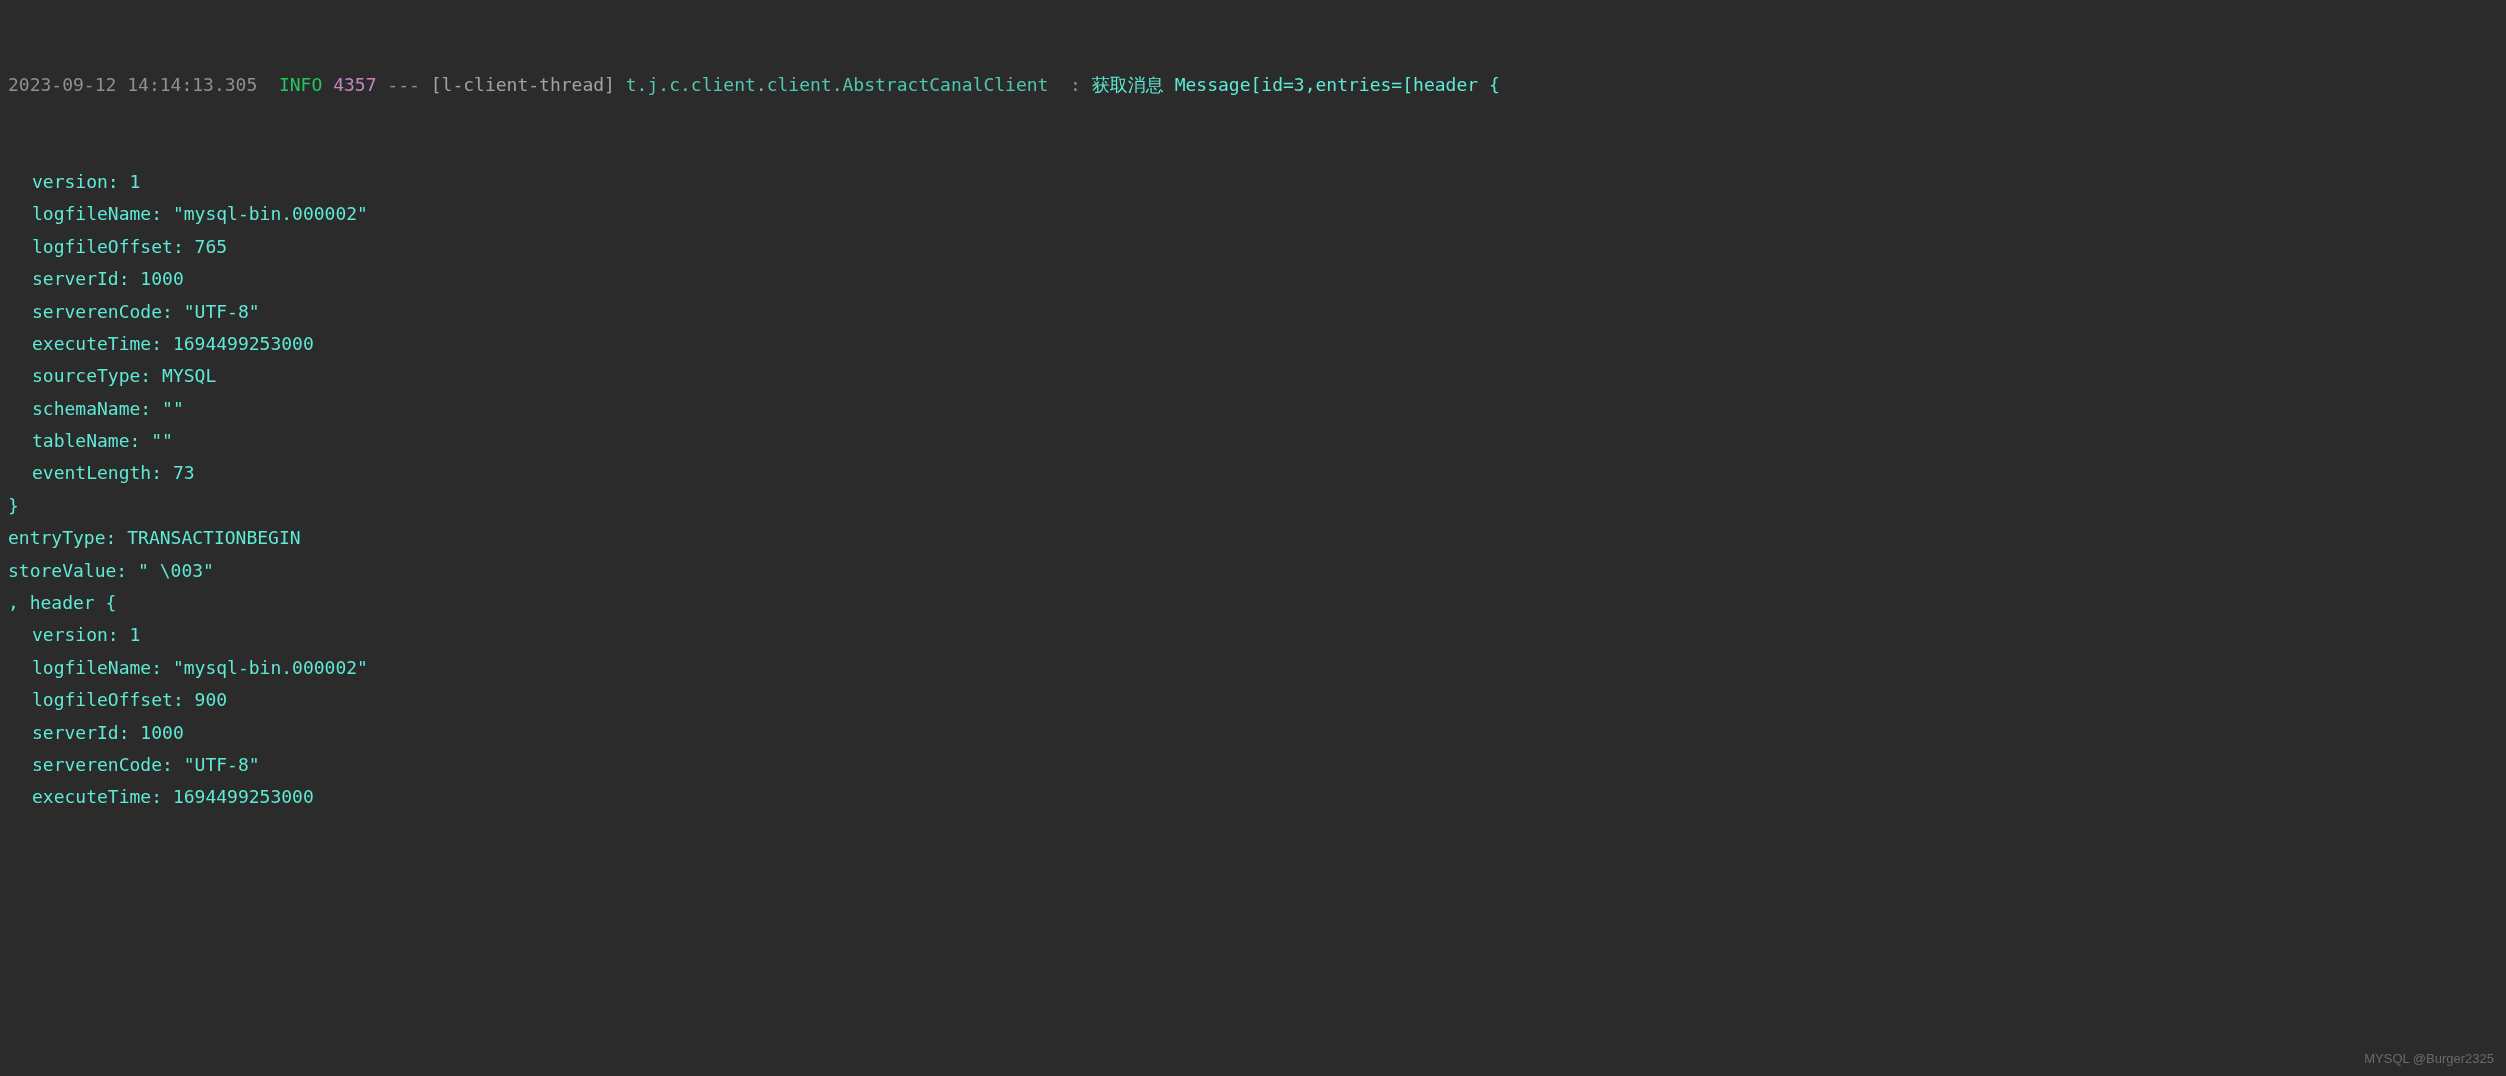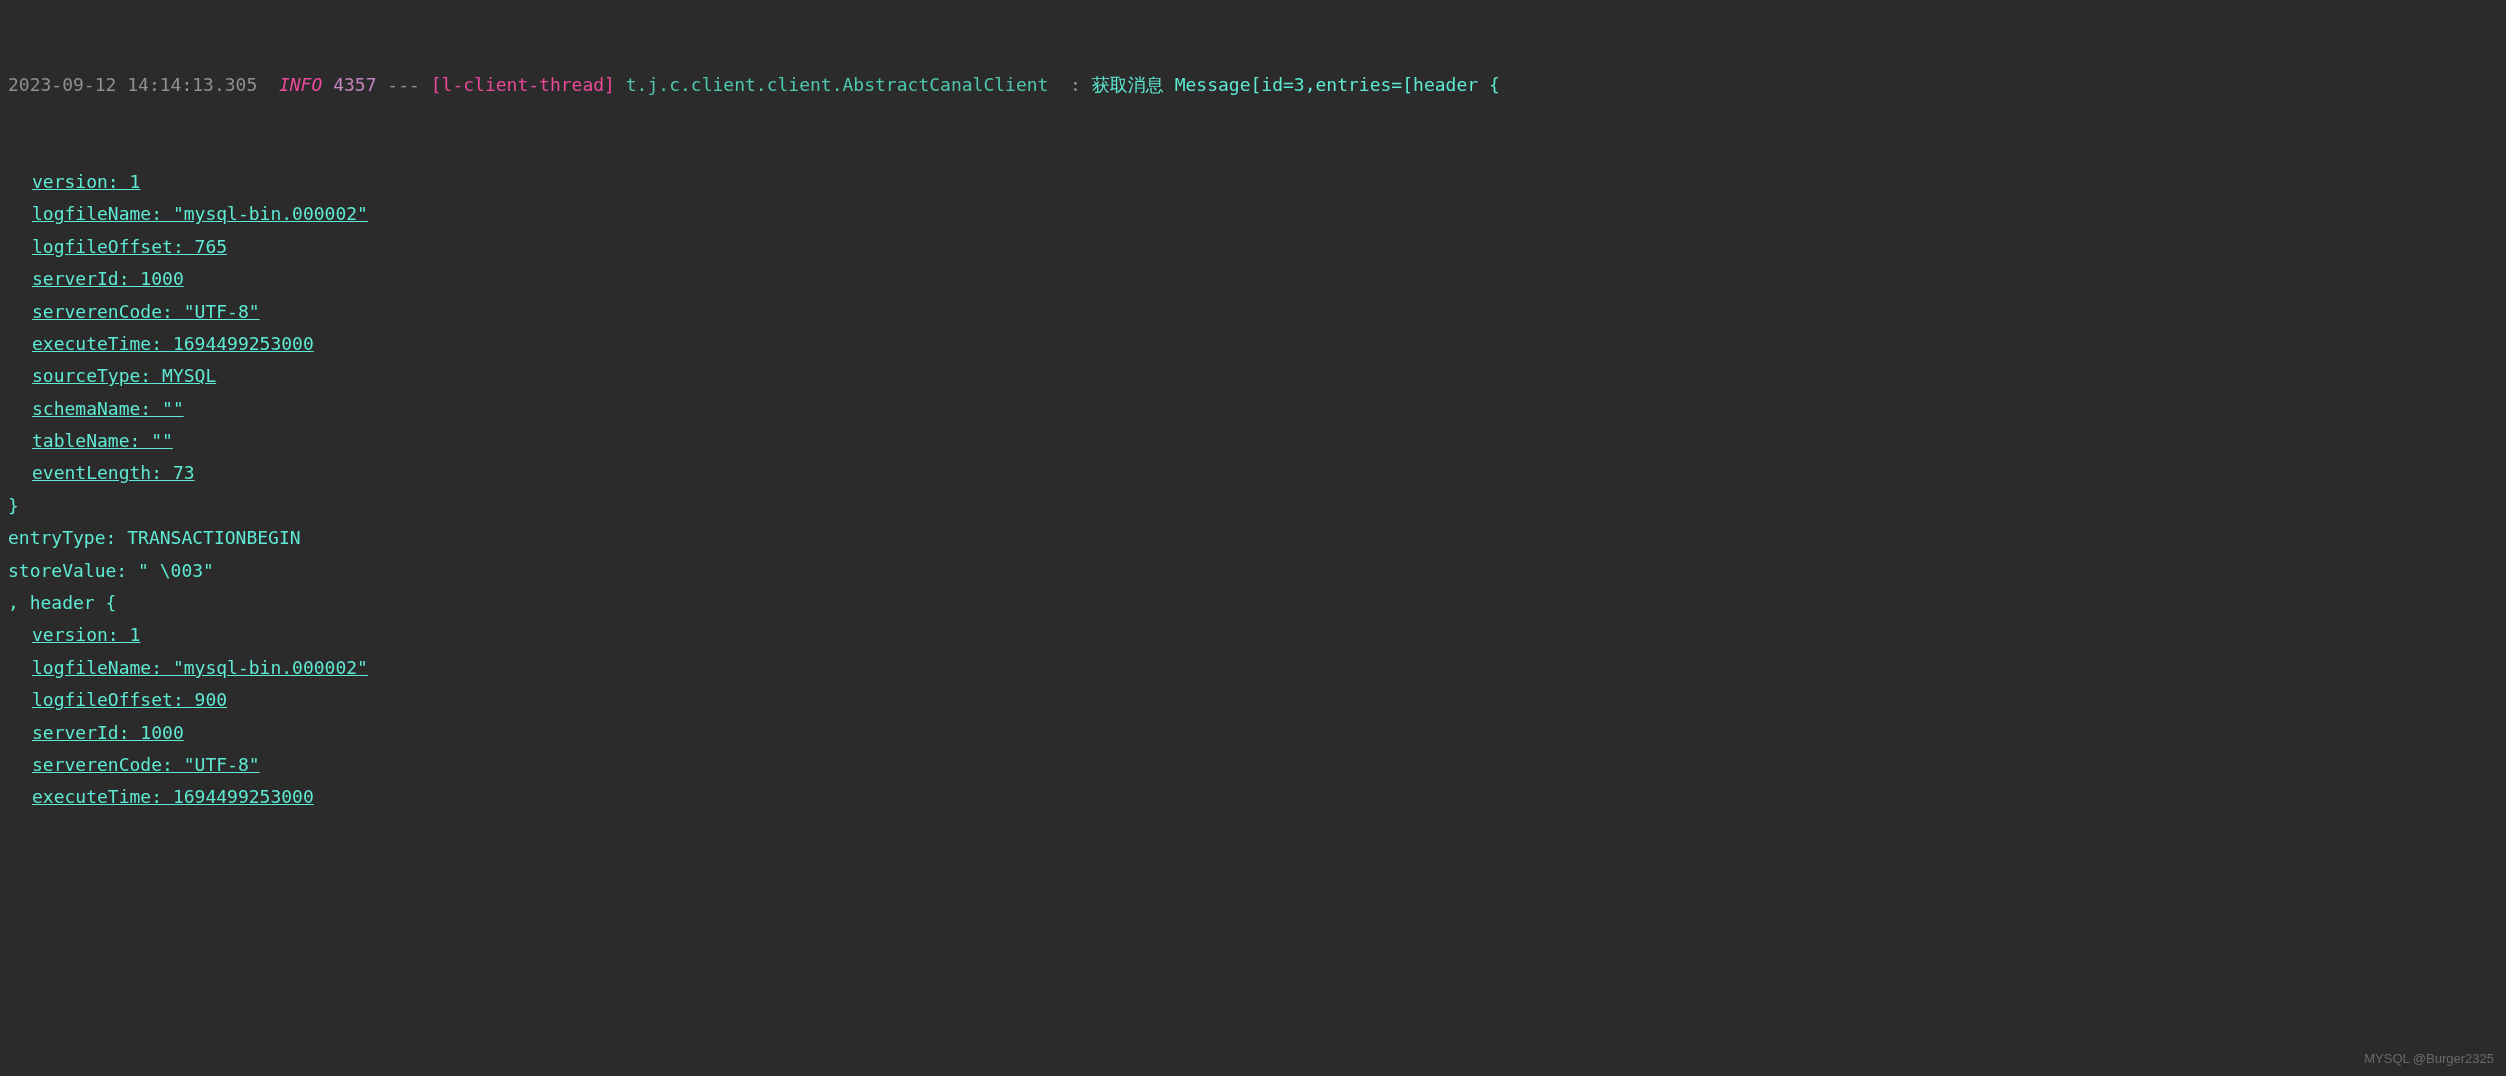--- a/index.html
+++ b/index.html
@@ -20,47 +20,45 @@
       position: relative;
     }
     .log-container {
       white-space: pre;
       padding-left: 4px;
     }
     .timestamp {
       color: #909090;
     }
     .level-info {
-      color: #ec4899;
-      font-style: italic;
+      color: #22c55e;
     }
     .pid {
       color: #c586c0;
     }
     .separator {
       color: #909090;
     }
     .thread {
-      color: #ec4899;
+      color: #a3a3a3;
     }
     .logger {
       color: #4ec9b0;
     }
     .colon {
       color: #909090;
     }
     .message {
       color: #5eead4;
     }
     .log-line {
       padding-left: 4px;
     }
     .indent {
       padding-left: 28px;
-      text-decoration: underline;
     }
     .watermark {
       position: absolute;
       bottom: 6px;
       right: 12px;
       color: #6a6a6a;
       font-size: 13px;
       font-family: Arial, sans-serif;
     }
   </style>

